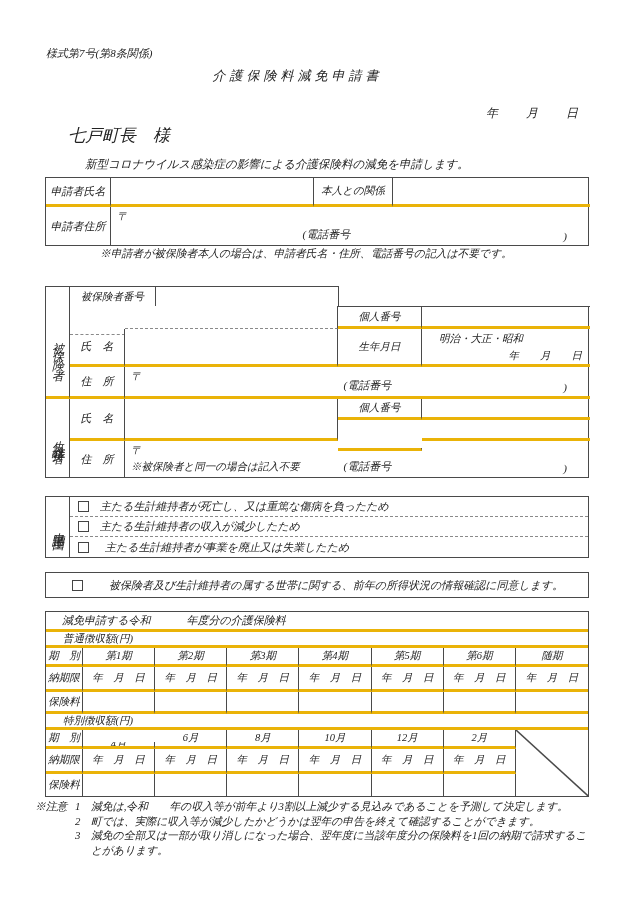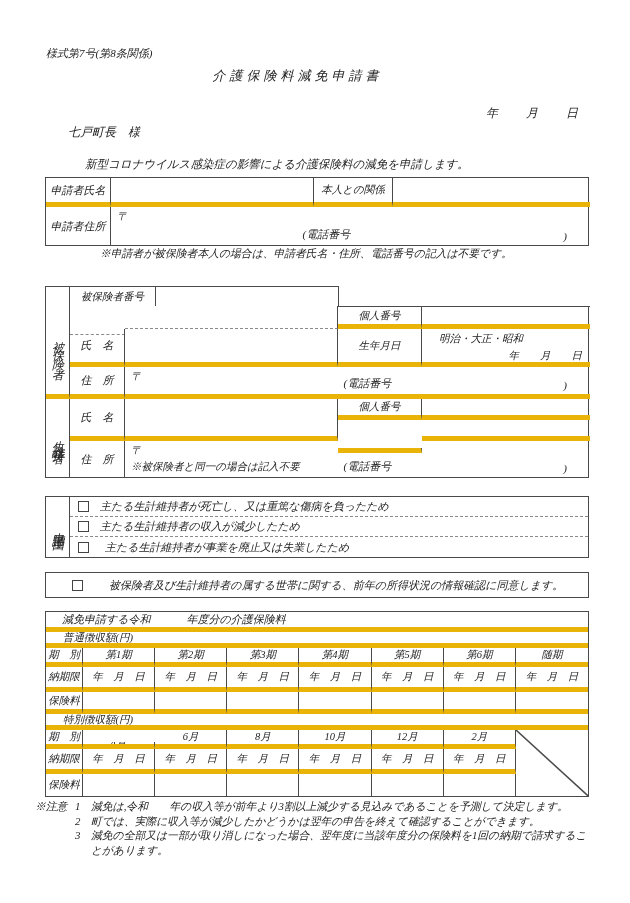--- a/index.html
+++ b/index.html
@@ -4,28 +4,28 @@
 <style>
   html,body{margin:0;padding:0;background:#fff;}
   .page{position:relative;width:630px;height:903px;background:#fff;overflow:hidden;
         font-family:"Liberation Serif","DejaVu Serif",serif;color:#222;font-size:11px;font-style:italic;}
   .abs{position:absolute;}
   
   .tbl{position:absolute;display:grid;border:1px solid #4a4a4a;box-sizing:border-box;background:#fff;}
   .cell{box-sizing:border-box;display:flex;align-items:center;overflow:hidden;}
   .lbl{justify-content:center;text-align:center;}
   .br{border-right:1px solid #4a4a4a;}
-  .bb{border-bottom:5px solid #eab308;}
+  .bb{border-bottom:3px solid #eab308;}
   .bt{border-top:1px solid #4a4a4a;}
   .bbd{border-bottom:1px dashed #8a8a8a;}
   
   .form-no{top:46px;left:46px;font-size:11px;}
   .title{top:67px;left:0;right:0;text-align:center;padding-right:35px;font-size:13px;letter-spacing:4px;}
   .date-line{top:105px;right:52px;display:flex;gap:28px;font-size:12px;}
-  .addressee{top:124px;left:68px;font-size:12px;}
+  .addressee{top:124px;left:68px;font-size:17px;}
   .intro{top:157px;left:85px;font-size:11.5px;}
   .note1{top:247px;left:12px;right:0;text-align:center;padding-right:30px;font-size:10.8px;}
   
   .t1{top:177px;left:45px;width:544px;grid-template-columns:65px 203px 79px 197px;grid-template-rows:29px 38px;}
   
   .t2a{top:286px;left:45px;width:294px;height:21px;grid-template-columns:24px 86px 1fr;}
   .nboxes{display:grid;grid-template-columns:repeat(10,1fr);}
   .nbox{box-sizing:border-box;}
   .nbox + .nbox{border-left:1px dashed #8a8a8a;}
   

